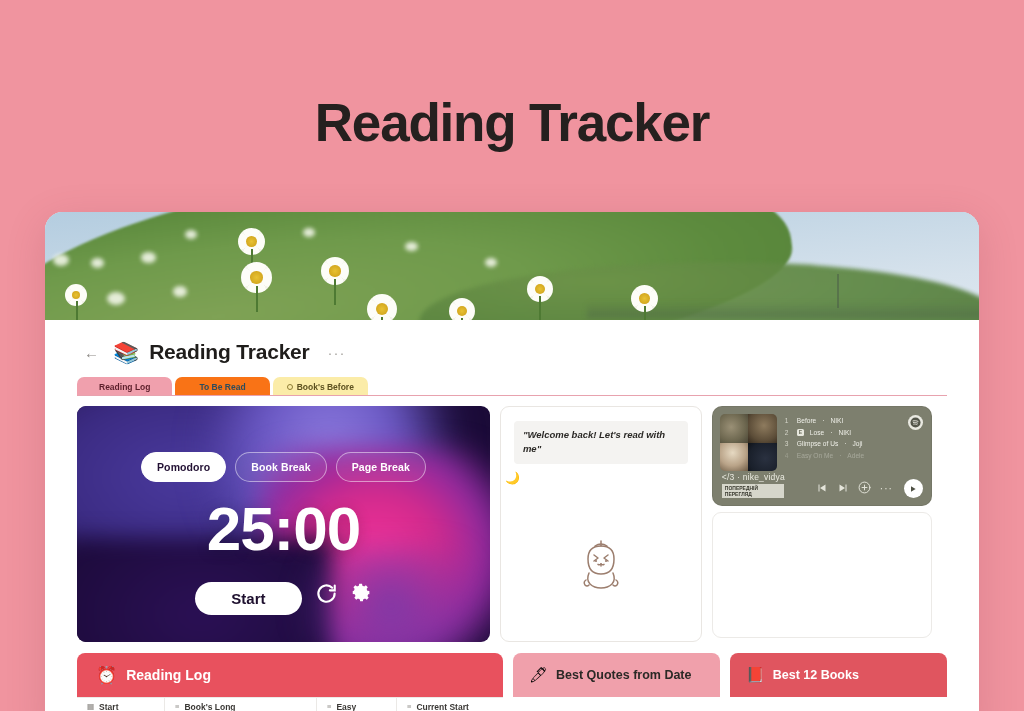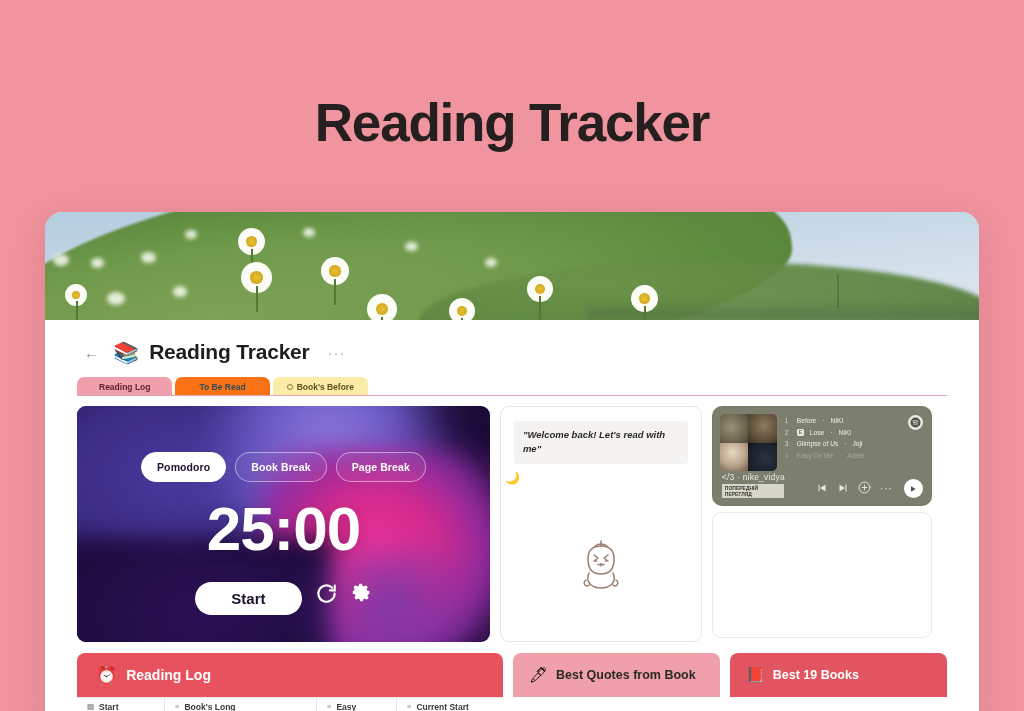--- a/index.html
+++ b/index.html
@@ -575,27 +575,27 @@
             <div class="th c4">
               <span class="gi">≡</span>
               <span>Current Start</span>
             </div>
           </div>
         </div>
 
         <div class="side-block">
           <div class="quotes-banner">
             <span class="bn-emj">🖊</span>
-            <span class="txt">Best Quotes from Book</span>
+            <span class="txt">Best Quotes from Date</span>
           </div>
         </div>
 
         <div class="books-block">
           <div class="books-banner">
             <span class="bn-emj">📕</span>
-            <span class="txt">Best 19 Books</span>
+            <span class="txt">Best 12 Books</span>
           </div>
         </div>
       </div>
 
     </div>
   </div>
 </div>
 
 </body></html>

